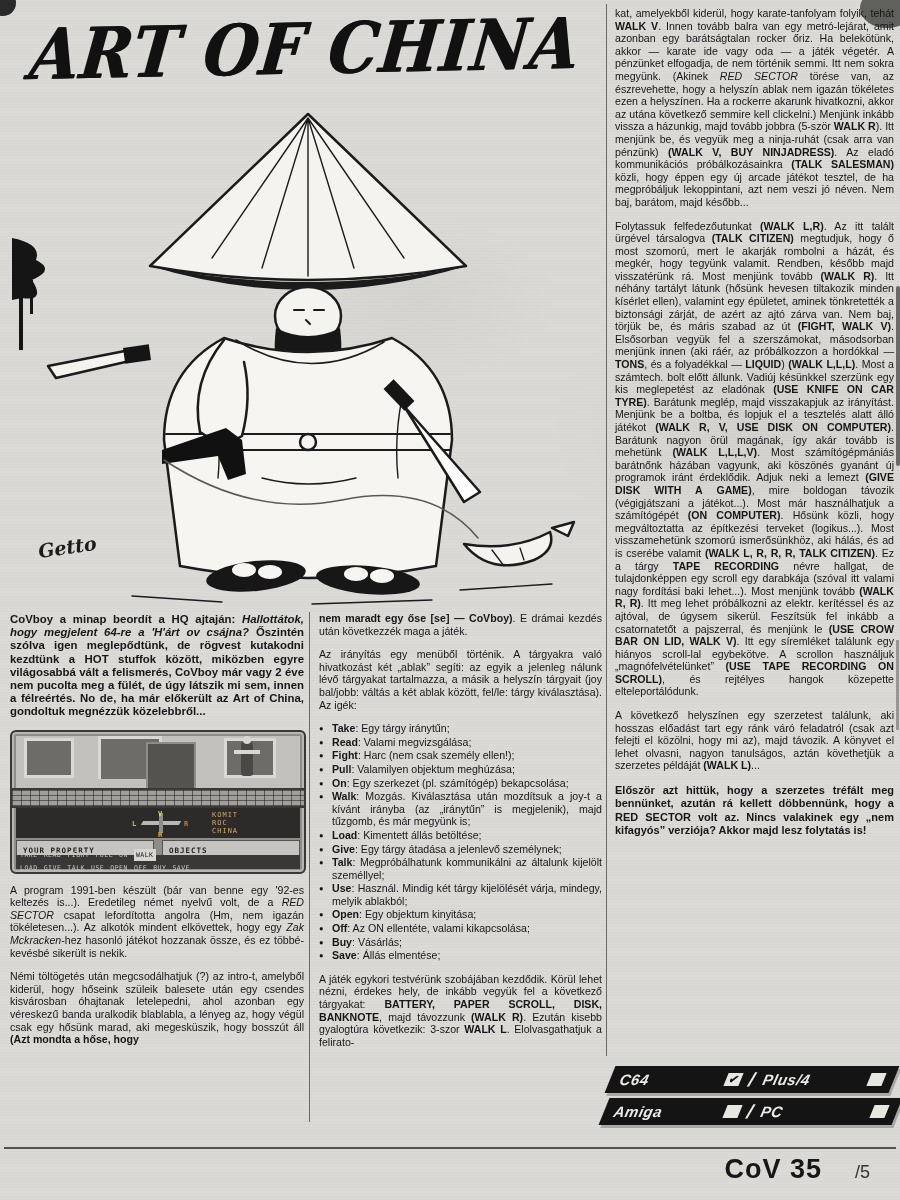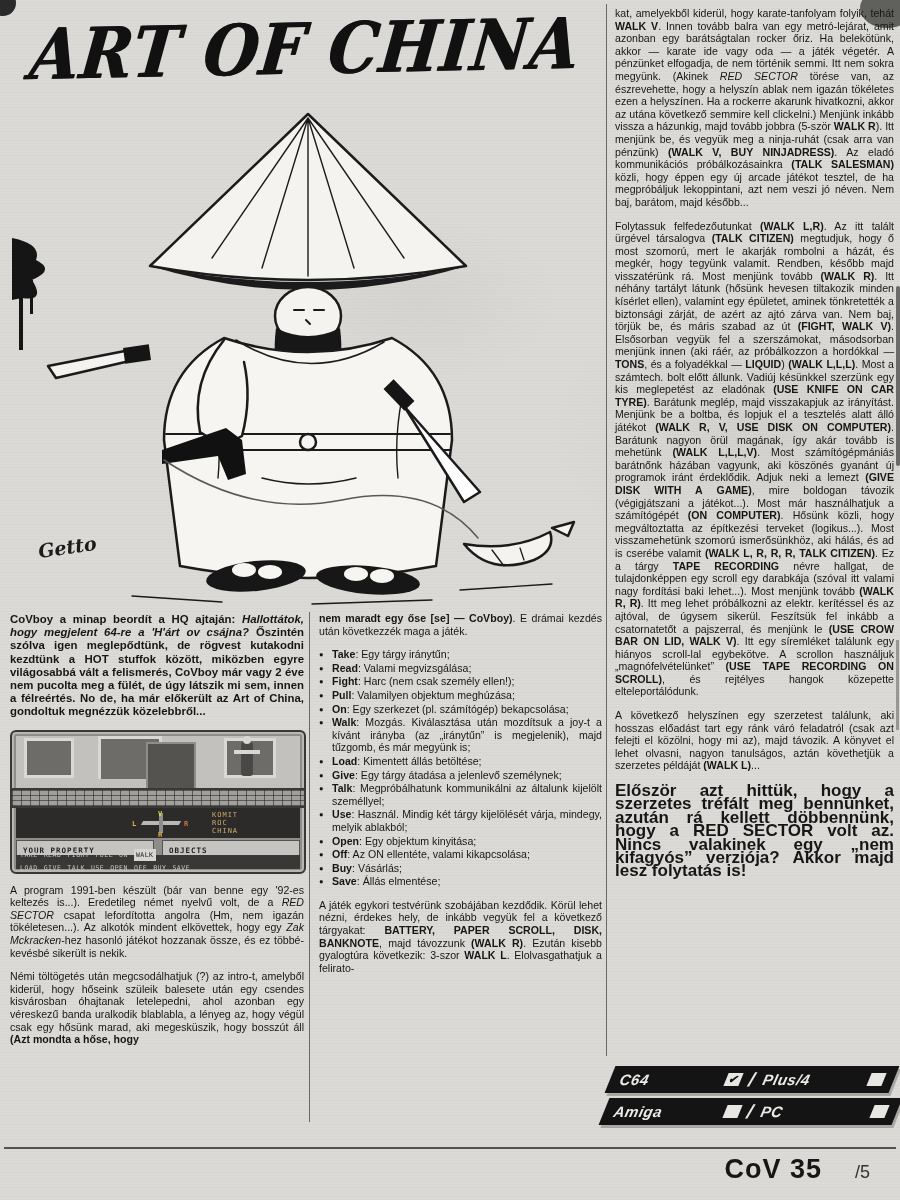--- a/index.html
+++ b/index.html
@@ -28,21 +28,21 @@
   .vr-mid{left:309px;top:612px;height:510px;}
 
   
   .article{font-size:10.6px;line-height:12.6px;text-align:justify;hyphens:auto;}
   .article p{margin:0 0 11px;}
   .article b{font-weight:700;}
   .col-left{position:absolute;left:10px;top:613px;width:294px;}
   .col-mid{position:absolute;left:319px;top:612px;width:283px;}
   .col-right{position:absolute;left:615px;top:7px;width:279px;height:1054px;}
   .lead p{font-weight:700;font-size:11.4px;line-height:13.2px;}
-  .boldout p{font-weight:700;font-size:17px;line-height:13.4px;margin-top:12px;}
+  .boldout p{font-weight:700;font-size:11px;line-height:13.4px;margin-top:12px;}
 
   
   ul.verbs{list-style:none;margin:0 0 11px;padding:0;}
   ul.verbs li{position:relative;padding-left:13px;margin:0 0 1px;}
   ul.verbs .bul{position:absolute;left:0;top:1px;font-size:7.5px;}
 
   
   .shot{position:relative;width:292px;height:140px;margin:2px 0 10px;
     background:#8f8d89;border:2px solid #3a3836;border-radius:6px;box-shadow:0 0 0 2px #b9b7b3 inset;overflow:hidden;}
   .shot .scene{position:absolute;left:4px;top:4px;right:4px;height:52px;background:#c3c1bd;}
@@ -219,20 +219,21 @@
 
     <div>
         <p>A program 1991-ben készült (bár van benne egy '92-es keltezés is...). Eredetileg német nyelvű volt, de a <i>RED SECTOR</i> csapat lefordította angolra (Hm, nem igazán tökéletesen...). Az alkotók mindent elkövettek, hogy egy <i>Zak Mckracken</i>-hez hasonló játékot hozzanak össze, és ez többé-kevésbé sikerült is nekik.</p>
         <p>Némi töltögetés után megcsodálhatjuk (?) az intro-t, amelyből kiderül, hogy hőseink szüleik balesete után egy csendes kisvárosban óhajtanak letelepedni, ahol azonban egy véreskezű banda uralkodik blablabla, a lényeg az, hogy végül csak egy hősünk marad, aki megesküszik, hogy bosszút áll <b>(Azt mondta a hőse, hogy</b></p>
       </div>
   </div>
 
   <div class="col-mid article">
     <div>
         <p><b>nem maradt egy őse [se] — CoVboy)</b>. E drámai kezdés után következzék maga a játék.</p>
+        <p>Az irányítás egy menüből történik. A tárgyakra való hivatkozást két „ablak” segíti: az egyik a jelenleg nálunk lévő tárgyakat tartalmazza, a másik a helyszín tárgyait (joy bal/jobb: váltás a két ablak között, fel/le: tárgy kiválasztása). Az igék:</p>
       </div>
     <ul class="verbs">
         <li><span class="bul">●</span><b>Take</b>: <span>Egy tárgy iránytűn;</span></li>
         <li><span class="bul">●</span><b>Read</b>: <span>Valami megvizsgálása;</span></li>
         <li><span class="bul">●</span><b>Fight</b>: <span>Harc (nem csak személy ellen!);</span></li>
         <li><span class="bul">●</span><b>Pull</b>: <span>Valamilyen objektum meghúzása;</span></li>
         <li><span class="bul">●</span><b>On</b>: <span>Egy szerkezet (pl. számítógép) bekapcsolása;</span></li>
         <li><span class="bul">●</span><b>Walk</b>: <span>Mozgás. Kiválasztása után mozdítsuk a joy-t a kívánt irányba (az „iránytűn” is megjelenik), majd tűzgomb, és már megyünk is;</span></li>
         <li><span class="bul">●</span><b>Load</b>: <span>Kimentett állás betöltése;</span></li>
         <li><span class="bul">●</span><b>Give</b>: <span>Egy tárgy átadása a jelenlevő személynek;</span></li>

